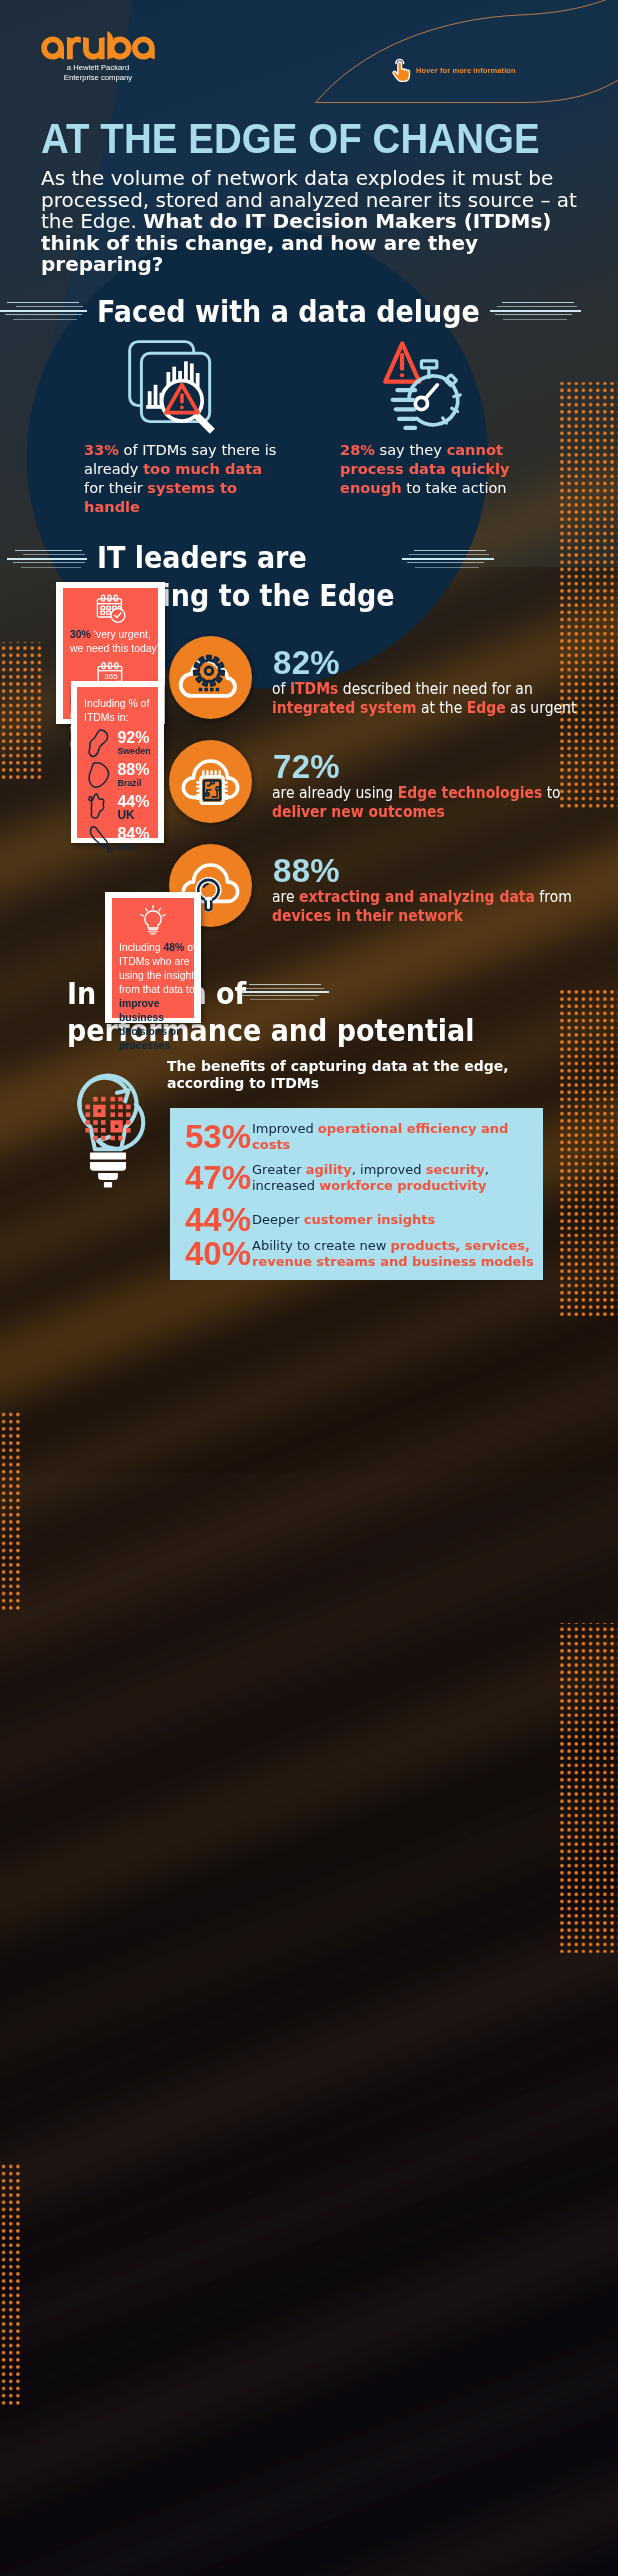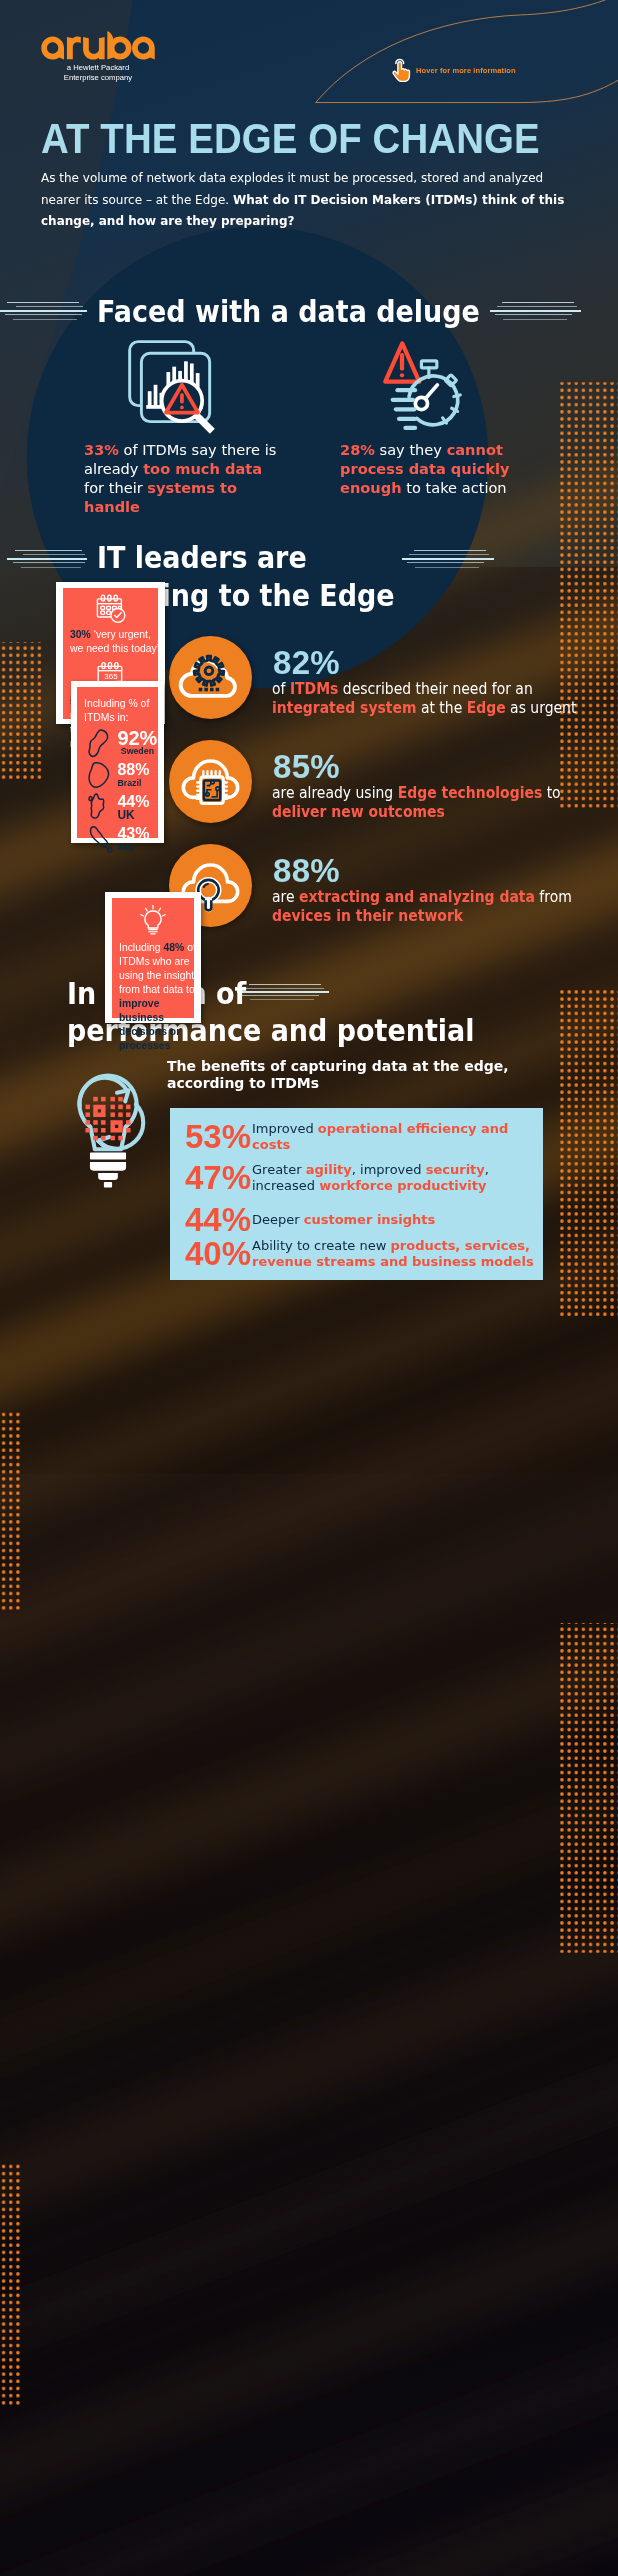--- a/index.html
+++ b/index.html
@@ -8,21 +8,21 @@
 .page{position:relative;width:618px;height:2755px;overflow:hidden;background:#0d2841;}
 .bgsvg{position:absolute;left:0;top:0;width:618px;height:2755px;z-index:0;}
 .lyr{position:absolute;}
 .hdr-title{color:#a9dcea;font-weight:700;letter-spacing:0.1px;}
 .hdr-intro{color:#fff;}
 
 .logo{position:absolute;}
 .logo-sub{color:#fff;text-align:center;font-size:7.7px;line-height:9.8px;font-family:"Liberation Sans",sans-serif;}
 .hover-hint{position:absolute;color:#f68b1f;font-weight:700;font-size:7.5px;letter-spacing:0.1px;}
 .hdr-title{position:absolute;color:#a9dcea;font-weight:700;font-size:42px;line-height:42px;transform:scaleX(0.915);transform-origin:0 0;white-space:nowrap;}
-.hdr-intro{position:absolute;color:#fff;font-family:"DejaVu Sans",sans-serif;font-size:12px;line-height:21.6px;width:536px;}
+.hdr-intro{position:absolute;color:#fff;font-family:"DejaVu Sans",sans-serif;font-size:20px;line-height:21.6px;width:536px;}
 .hdr-intro b{font-weight:700;}
 
 .sec-head{position:absolute;color:#fff;font-weight:700;font-family:"DejaVu Sans",sans-serif;white-space:nowrap;transform:scaleX(0.87);transform-origin:0 0;}
 .speedlines{position:absolute;}
 .sl{position:absolute;background:#cfe9f2;}
 .stat-txt{position:absolute;font-family:"DejaVu Sans",sans-serif;color:#fff;}
 .stat-txt .c{color:#fc5c4c;font-weight:700;}
 .big-pct{position:absolute;color:#a9dcea;font-weight:700;font-family:"Liberation Sans",sans-serif;letter-spacing:0.3px;}
 .tip{position:absolute;background:#fff;box-shadow:1.5px 2.6px 6.2px rgba(0,0,0,.45);}
 .tip-in{position:absolute;background:#fc5c4c;color:#fff;font-family:"Liberation Sans",sans-serif;}
@@ -252,21 +252,21 @@
    <path d="M74 89 h5 l4 -5"></path>
           <path d="M83 97 h-9 v10"></path>
           <path d="M94 97 v14"></path>
           <path d="M83 111 h12"></path>
    <circle cx="85" cy="82" r="3.5"></circle>
           <circle cx="95" cy="95" r="3.5"></circle>
           <circle cx="75" cy="106" r="3.5"></circle>
  </g>
 </svg>
     </div>
-  <div class="lyr big-pct" style="left:273px;top:750px;font-size:33px;line-height:33px;">85%</div>
+  <div class="lyr big-pct" style="left:273px;top:750px;font-size:33px;line-height:33px;">72%</div>
   <div class="lyr stat-txt" style="left:272px;top:784px;width:345px;font-size:15.5px;line-height:19px;transform:scaleX(0.9);transform-origin:0 0;">are already using <b class="c">Edge technologies</b> to <b class="c">deliver new outcomes</b></div>
 
   <div class="lyr" style="left:169px;top:844px;width:83px;height:83px;filter:drop-shadow(1.5px 2.6px 3.1px rgba(0,0,0,.45));">
       <svg viewBox="0 0 162 162" style="width:100%;height:100%;display:block">
  <circle cx="81" cy="81" r="81" fill="#ef8021"></circle>
  <path d="M46 112 a19 19 0 0 1 2 -38 a33 33 0 0 1 66 0 a19 19 0 0 1 2 38 z" fill="none" stroke="#fff" stroke-width="7" stroke-linejoin="round"></path>
  <circle cx="77" cy="90" r="20" fill="#ef8021" stroke="#fff" stroke-width="11"></circle>
  <circle cx="77" cy="90" r="20" fill="none" stroke="#0d2841" stroke-width="5"></circle>
  <path d="M68 84 a10 10 0 0 1 8 -6" fill="none" stroke="#0d2841" stroke-width="4" stroke-linecap="round"></path>
  <path d="M77 110 v16" stroke="#fff" stroke-width="14" stroke-linecap="round"></path>
@@ -319,21 +319,21 @@
   <div class="lyr tip" style="left:71px;top:681px;width:93px;height:162px;z-index:6;">
     <div class="tip-in" style="left:6.2px;top:5.7px;right:6.2px;bottom:5.2px;padding:9.3px 7.2px;">
       <div style="font-size:11.3px;line-height:14px;margin-bottom:3.1px;transform:scaleX(0.92);transform-origin:0 0;width:82px;">Including % of ITDMs in:</div>
       <div class="maprow" style="height:32px;">
       <div style="width:32px;height:30px;flex:none;">
             <svg viewBox="0 0 58 60" style="width:100%;height:100%;display:block">
               <path d="M32 4 C40 6 45 12 44 20 C43 26 36 30 30 36 C26 40 28 44 24 50 C21 55 16 58 12 56 C8 54 6 48 8 43 C10 38 8 33 10 28 C12 23 18 22 20 17 C23 11 26 3 32 4 Z" fill="none" stroke="#0d2841" stroke-width="3"></path>
             </svg>
           </div>
       <div style="margin-left:1px;">
-        <div style="font-size:20px;font-weight:700;line-height:16px;color:#fff;">92%</div>
+        <div style="font-size:16px;font-weight:700;line-height:16px;color:#fff;">92%</div>
         <div style="font-size:8.8px;font-weight:700;line-height:10.3px;color:#0d2841;text-align:center;">Sweden</div>
       </div>
         </div>
         <div class="maprow" style="height:32px;">
       <div style="width:32px;height:30px;flex:none;">
             <svg viewBox="0 0 58 60" style="width:100%;height:100%;display:block">
               <path d="M18 6 C26 4 34 8 40 14 C46 20 48 28 44 36 C40 44 32 52 24 54 C16 56 10 50 8 42 C6 34 8 26 12 18 C14 12 14 7 18 6 Z" fill="none" stroke="#0d2841" stroke-width="3"></path>
             </svg>
           </div>
       <div style="margin-left:1px;">
@@ -352,21 +352,21 @@
         <div style="font-size:12px;font-weight:700;line-height:10.3px;color:#0d2841;">UK</div>
       </div>
         </div>
         <div class="maprow" style="height:32px;">
       <div style="width:32px;height:30px;flex:none;">
             <svg viewBox="0 0 58 60" style="width:100%;height:100%;display:block">
               <path d="M14 6 C18 4 22 8 24 12 C26 16 30 18 32 22 C34 26 38 30 42 34 C46 38 44 44 40 46 C36 48 34 42 30 40 C26 38 22 34 18 30 C14 26 10 20 10 14 C10 10 11 7 14 6 Z M46 48 C50 46 54 50 52 54 C50 58 44 56 44 52 Z" fill="none" stroke="#0d2841" stroke-width="3"></path>
             </svg>
           </div>
       <div style="margin-left:1px;">
-        <div style="font-size:16px;font-weight:700;line-height:16px;color:#fff;">43%</div>
+        <div style="font-size:16px;font-weight:700;line-height:16px;color:#fff;">84%</div>
         <div style="font-size:8.8px;font-weight:700;line-height:10.3px;color:#0d2841;">Italy</div>
       </div>
         </div>
     </div>
   </div>
   <div class="lyr tip" style="left:57px;top:892px;width:96px;height:131px;z-index:7;margin-left:48px;">
     <div class="tip-in" style="left:6.7px;top:5.7px;right:6.7px;bottom:5.2px;padding:5.2px 7.2px;">
       <div style="width:32px;height:32px;margin:1px auto 4.1px;">
           <svg viewBox="0 0 60 60" style="width:100%;height:100%;display:block">
  <g fill="none" stroke="#fff" stroke-width="2.4" stroke-linecap="round">

